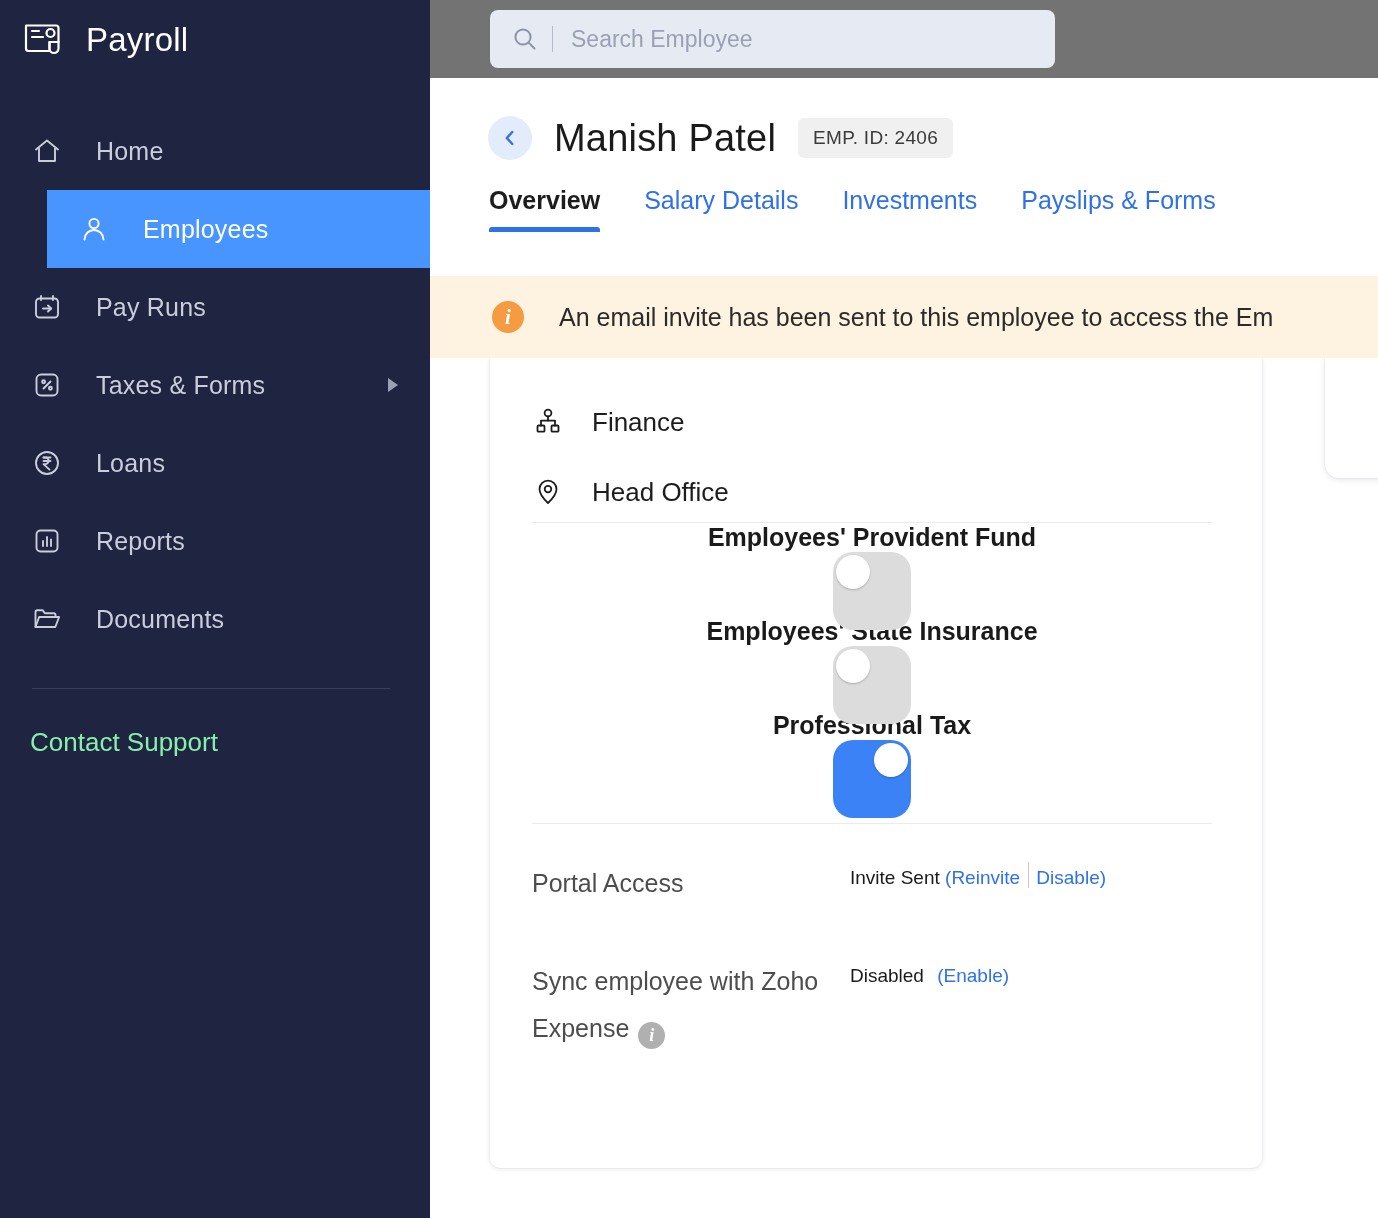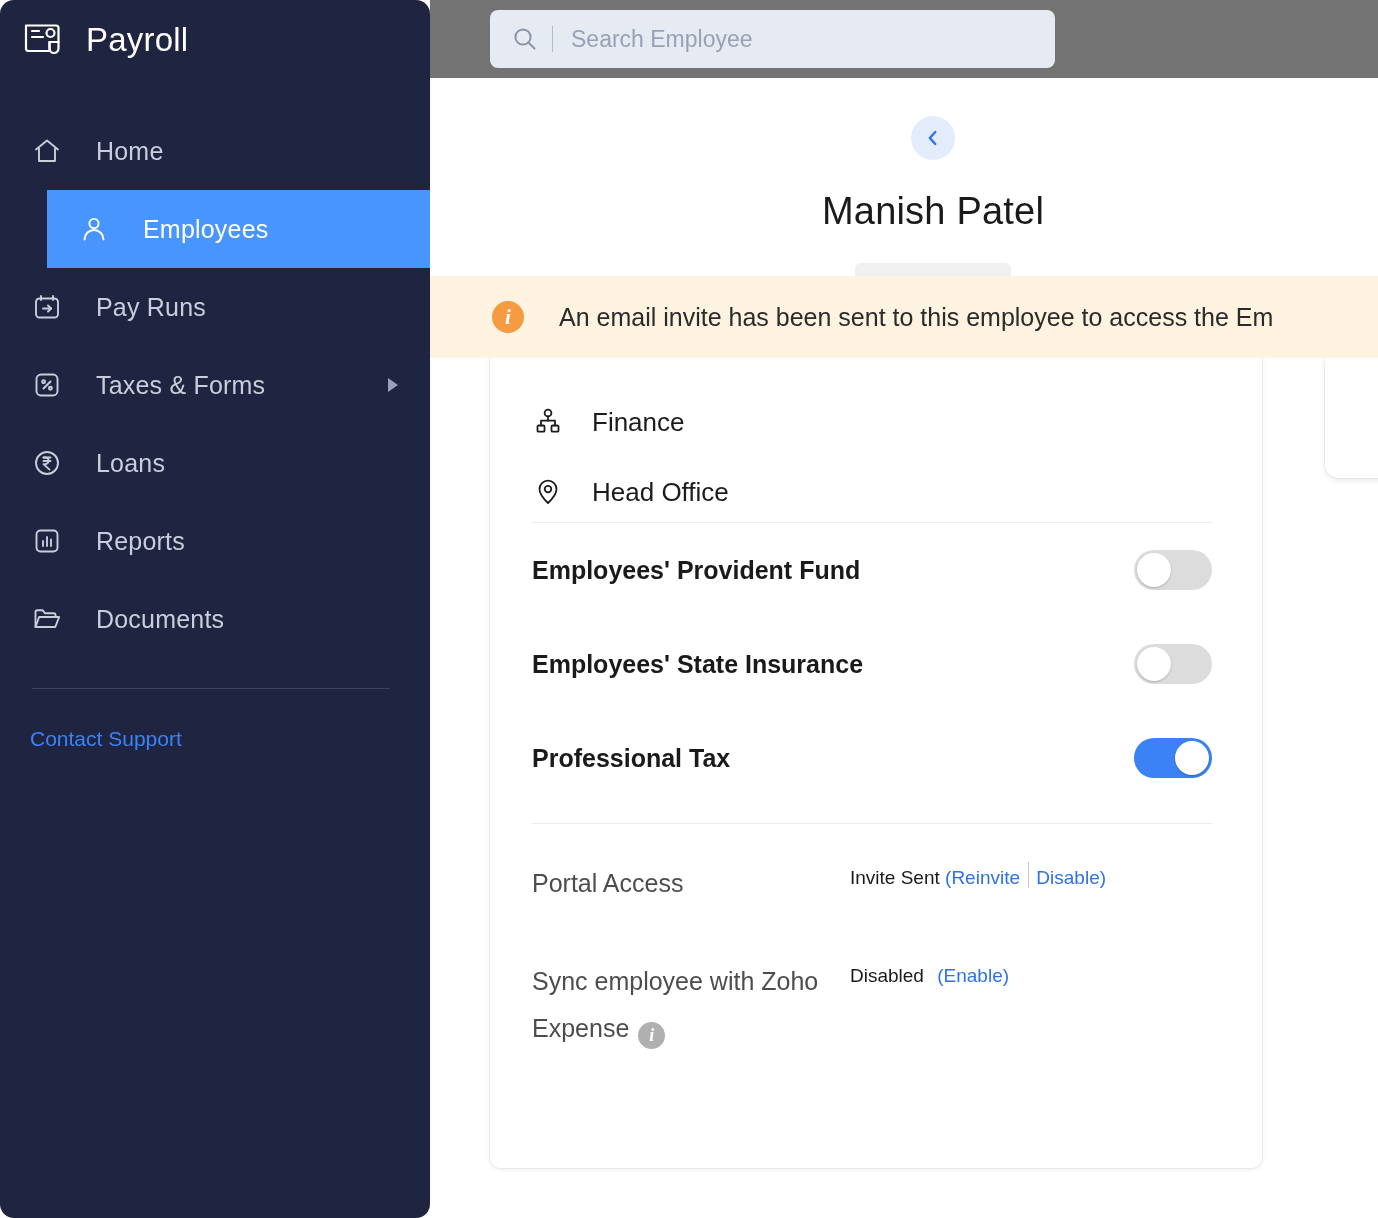--- a/index.html
+++ b/index.html
@@ -11,21 +11,20 @@
   }
   #app { position: relative; width: 1378px; height: 1218px; display: flex; }
 
   
   .sidebar {
     width: 430px; height: 1218px;
     background: #1f2440;
     flex: 0 0 430px;
     position: relative;
     color: #c7cbda;
-    border-radius: 14px;
   }
   .brand {
     display: flex; align-items: center;
     height: 80px; padding-left: 22px; gap: 18px;
   }
   .brand-logo { width: 46px; height: 46px; flex: 0 0 46px; }
   .brand-title {
     font-size: 33px; color: #ffffff; letter-spacing: .2px; font-weight: 400;
   }
   .nav { margin-top: 32px; }
@@ -42,43 +41,42 @@
     position: absolute; right: 32px; top: 50%; transform: translateY(-50%);
     width: 0; height: 0;
     border-top: 7px solid transparent; border-bottom: 7px solid transparent;
     border-left: 10px solid #9aa0b6;
   }
   .sidebar-divider {
     height: 1px; background: #3a4060;
     margin: 30px 40px 0 32px;
   }
   .support {
-    font-size: 21px; color: #3b82f6; padding: 38px 4px 0 30px; cursor: pointer;
+    font-size: 26px; color: #86efac; padding: 38px 4px 0 30px; cursor: pointer;
   }
 
   
   .main { flex: 1; height: 1218px; position: relative; background: #ffffff; }
 
   .topbar {
     height: 78px; background: #737373;
     display: flex; align-items: center; padding-left: 60px;
   }
   .search-box {
     width: 565px; height: 58px; background: #e6eaf2; border-radius: 8px;
     display: flex; align-items: center; padding: 0 22px; gap: 0;
     cursor: text;
   }
   .search-icon { width: 26px; height: 26px; flex:0 0 26px; display:flex; align-items:center; }
   .search-sep { width: 1px; height: 26px; background: #b4bbcc; margin: 0 18px 0 14px; }
   .search-ph { font-size: 23px; color: #9aa1b4; }
 
   .emp-head {
-    display: flex; align-items: center; gap: 30px;
+    display: flex; align-items: center; gap: 22px;
     padding: 38px 0 0 58px;
-    flex-direction: column;
   }
   .back-btn {
     width: 44px; height: 44px; border-radius: 50%; background: #e3ecfa;
     display: flex; align-items: center; justify-content: center; cursor: pointer;
     flex: 0 0 44px;
   }
   .emp-name { font-size: 38px; color: #1a1a1a; font-weight: 400; letter-spacing: .2px; white-space: nowrap;}
   .emp-badge {
     background: #f0f0f0; color: #3a3a3a; border-radius: 6px;
     font-size: 19px; padding: 9px 15px; letter-spacing: .3px; white-space: nowrap;
@@ -134,21 +132,21 @@
 
   .meta-list { padding: 10px 0 0 42px; }
   .meta-row { display: flex; align-items: flex-end; gap: 28px; height: 70px; }
   .meta-ico { width: 32px; height: 32px; flex: 0 0 32px; display:flex; align-items:center; justify-content:center; }
   .meta-label { font-size: 26px; color: #1c1c1c; }
 
   .hr { height: 1px; background: #ebebeb; margin: 14px 50px 0 42px; }
 
   .toggle-row {
     display: flex; align-items: center; justify-content: space-between;
-    height: 94px; padding: 0 50px 0 42px;
+    height: 94px; padding: 0 50px 0 42px; flex-direction: column;
   }
   .toggle-label { font-size: 25px; color: #1a1a1a; font-weight: 700; }
   .switch {
     width: 78px; height: 40px; border-radius: 20px; background: #dcdcdc;
     position: relative; cursor: pointer; flex: 0 0 78px;
   }
   .switch .knob {
     position: absolute; top: 3px; left: 3px;
     width: 34px; height: 34px; border-radius: 50%; background: #ffffff;
     box-shadow: 0 1px 2px rgba(0,0,0,.22);
@@ -300,20 +298,26 @@
     <div class="emp-head">
       <span class="back-btn">
         <svg viewBox="0 0 24 24" width="22" height="22" fill="none" stroke="#2f71e8" stroke-width="2.6" stroke-linecap="round" stroke-linejoin="round">
           <path d="M14.5 5.5 L8.5 12 L14.5 18.5"></path>
         </svg>
       </span>
       <span class="emp-name">Manish Patel</span>
       <span class="emp-badge">EMP. ID: 2406</span>
     </div>
 
+    <div class="tabs">
+      <div class="tab active">Overview</div>
+      <div class="tab">Salary Details</div>
+      <div class="tab">Investments</div>
+      <div class="tab">Payslips &amp; Forms</div>
+    </div>
 
     <div class="banner">
       <span class="banner-icon">i</span>
       <span class="banner-text">An email invite has been sent to this employee to access the Em</span>
     </div>
 
     <div class="content-area">
 
       <div class="card-right"></div>
 

